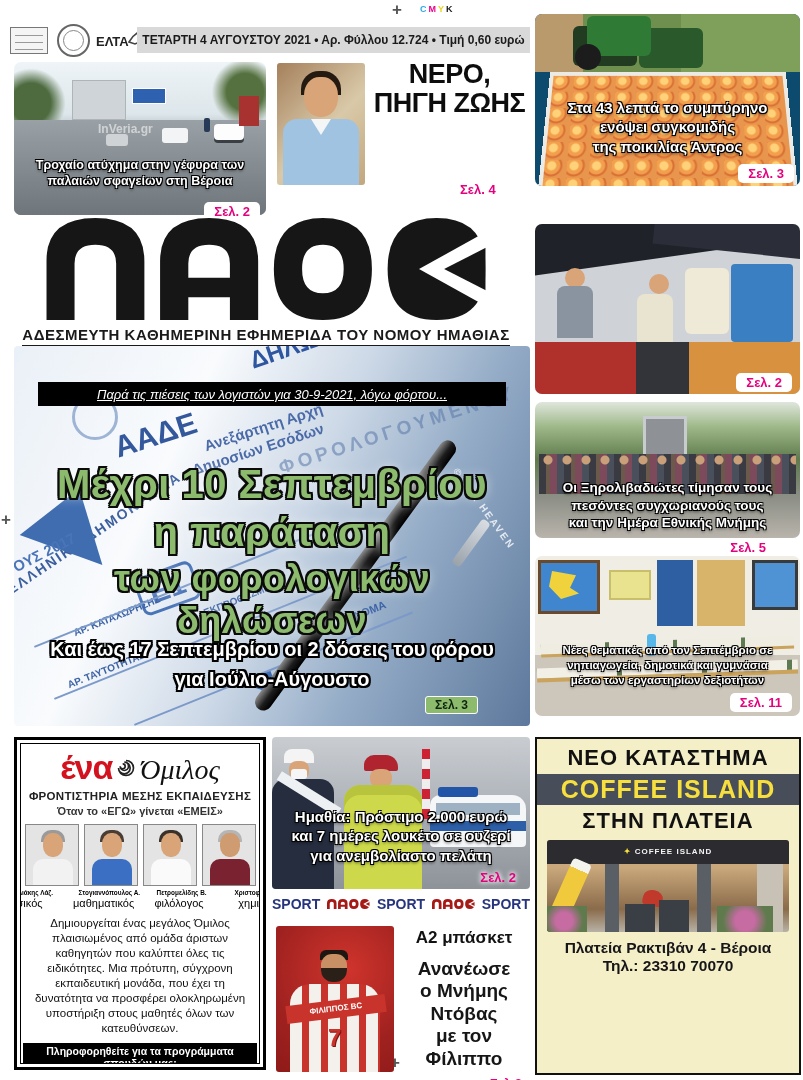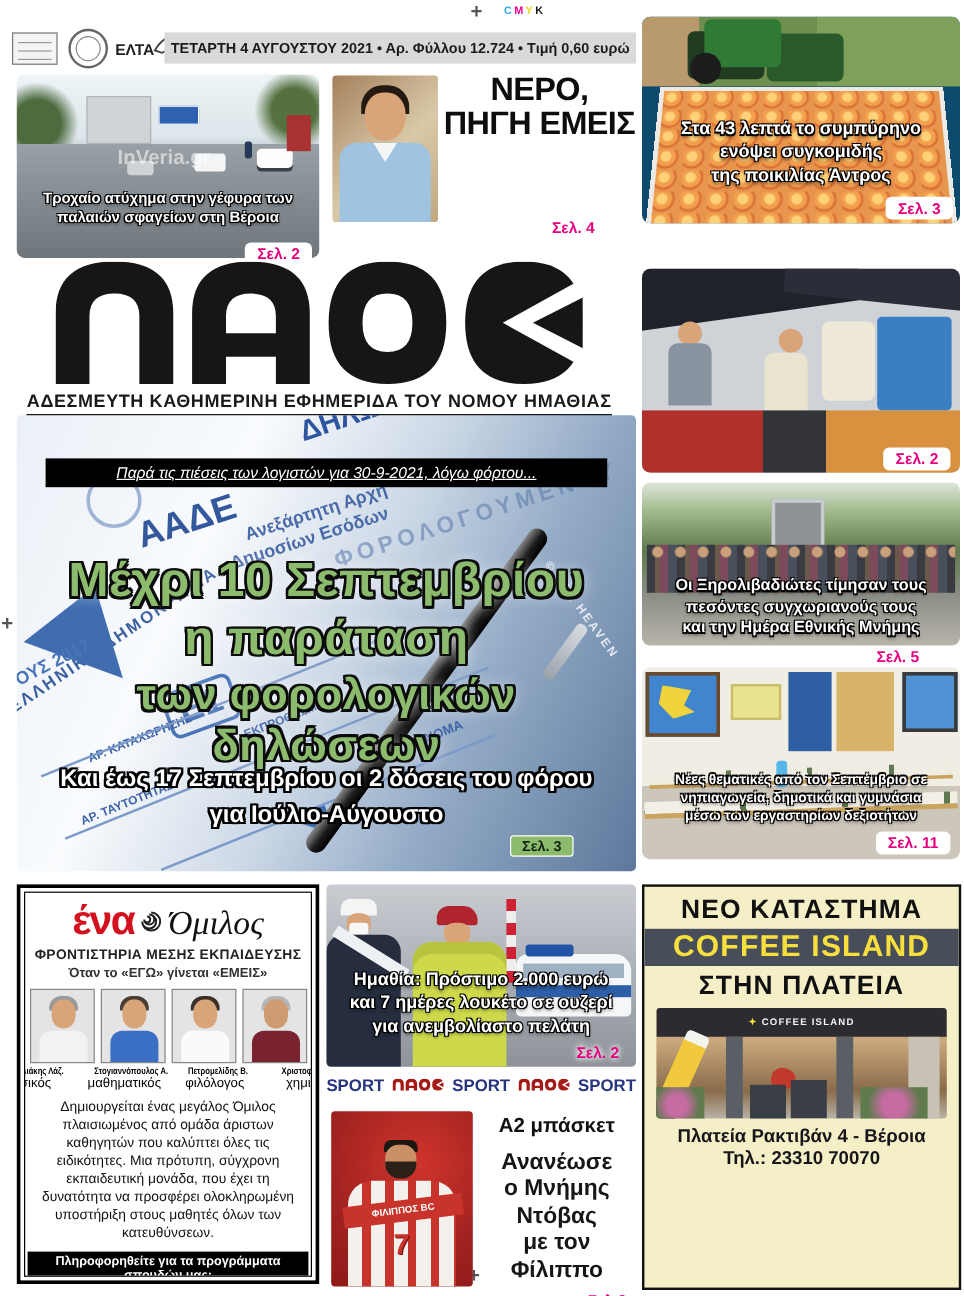--- a/index.html
+++ b/index.html
@@ -79,39 +79,39 @@
       <div class="decor" style="left:-18px; top:6px; width:70px; height:70px; background:radial-gradient(circle,#4d6b3f 40%,transparent 70%);"></div>
       <div class="decor" style="right:-14px; top:0; width:70px; height:60px; background:radial-gradient(circle,#55713f 40%,transparent 72%);"></div>
       <div class="decor" style="left:58px; top:18px; width:54px; height:40px; background:#cfd4d8; border:1px solid #aeb4b8;"></div>
       <div class="decor" style="left:118px; top:26px; width:34px; height:16px; background:#2e62b0; border:1px solid #fff;"></div>
       <div class="decor" style="left:0; top:58px; width:252px; height:95px; background:linear-gradient(#9aa1a6,#6f767b);"></div>
       <div class="decor" style="left:92px; top:72px; width:22px; height:12px; background:#cfd3d6; border-radius:3px;"></div>
       <div class="decor" style="left:148px; top:66px; width:26px; height:15px; background:#f2f4f5; border-radius:3px;"></div>
       <div class="decor" style="left:200px; top:62px; width:30px; height:16px; background:#fdfdfd; border-radius:4px; box-shadow:0 3px 0 #3a3f44;"></div>
       <div class="decor" style="left:225px; top:34px; width:20px; height:30px; background:#a83230;"></div>
       <div class="decor" style="left:190px; top:56px; width:6px; height:14px; background:#273a57; border-radius:2px;"></div>
-      <div class="decor" style="left:84px; top:60px; font-size:17px; color:rgba(255,255,255,.55); font-weight:bold;">InVeria.gr</div>
+      <div class="decor" style="left:84px; top:60px; font-size:12px; color:rgba(255,255,255,.55); font-weight:bold;">InVeria.gr</div>
       <div class="cap" style="bottom:26px; font-size:12.5px;">
         <span>Τροχαίο ατύχημα στην γέφυρα των</span><br>
         <span>παλαιών σφαγείων στη Βέροια</span>
       </div>
     </div>
     <div class="chip" style="right:6px; bottom:-4px;">Σελ. 2</div>
   </div>
 
   <div class="abs" style="left:275px; top:60px; width:255px; height:140px;">
     <div class="photo" style="left:2px; top:3px; width:88px; height:122px; border-radius:3px; background:linear-gradient(135deg,#a5805c,#d9c9a8 55%,#c2a77f);">
       <div class="decor" style="left:24px; top:8px; width:40px; height:24px; background:#241a12; border-radius:18px 18px 0 0;"></div>
       <div class="decor" style="left:27px; top:14px; width:34px; height:40px; background:#d8a478; border-radius:45% 45% 48% 48%;"></div>
       <div class="decor" style="left:6px; top:56px; width:76px; height:66px; background:#9fc3e0; border-radius:14px 14px 0 0;"></div>
       <div class="decor" style="left:34px; top:56px; width:20px; height:16px; background:#f3f5f6; clip-path:polygon(0 0,100% 0,50% 100%);"></div>
     </div>
     <div class="abs" style="left:94px; top:0; width:161px; text-align:center; font-weight:bold; color:#0d0d0d; font-size:27px; line-height:1.08; letter-spacing:-.5px;">
       <span>ΝΕΡΟ,</span><br>
-      <span>ΠΗΓΗ ΕΜΕΙΣ</span>
+      <span>ΠΗΓΗ ΖΩΗΣ</span>
     </div>
     <div class="abs pgref" style="left:185px; top:122px; font-size:13px;">Σελ. 4</div>
   </div>
 
   <svg class="abs" style="left:18px; top:218px; color:#161616;" width="496" height="102" viewBox="0 0 560 130">
     <use href="#laosLogo"></use>
   </svg>
   <span class="vh">ΛΑΟΣ</span>
   <div class="abs" style="left:14px; top:326px; width:504px; text-align:center;">
     <span style="font-size:15px; font-weight:bold; color:#1a1a1a; letter-spacing:.5px; border-bottom:2px solid #1a1a1a; padding-bottom:2px;">ΑΔΕΣΜΕΥΤΗ ΚΑΘΗΜΕΡΙΝΗ ΕΦΗΜΕΡΙΔΑ ΤΟΥ ΝΟΜΟΥ ΗΜΑΘΙΑΣ</span>

